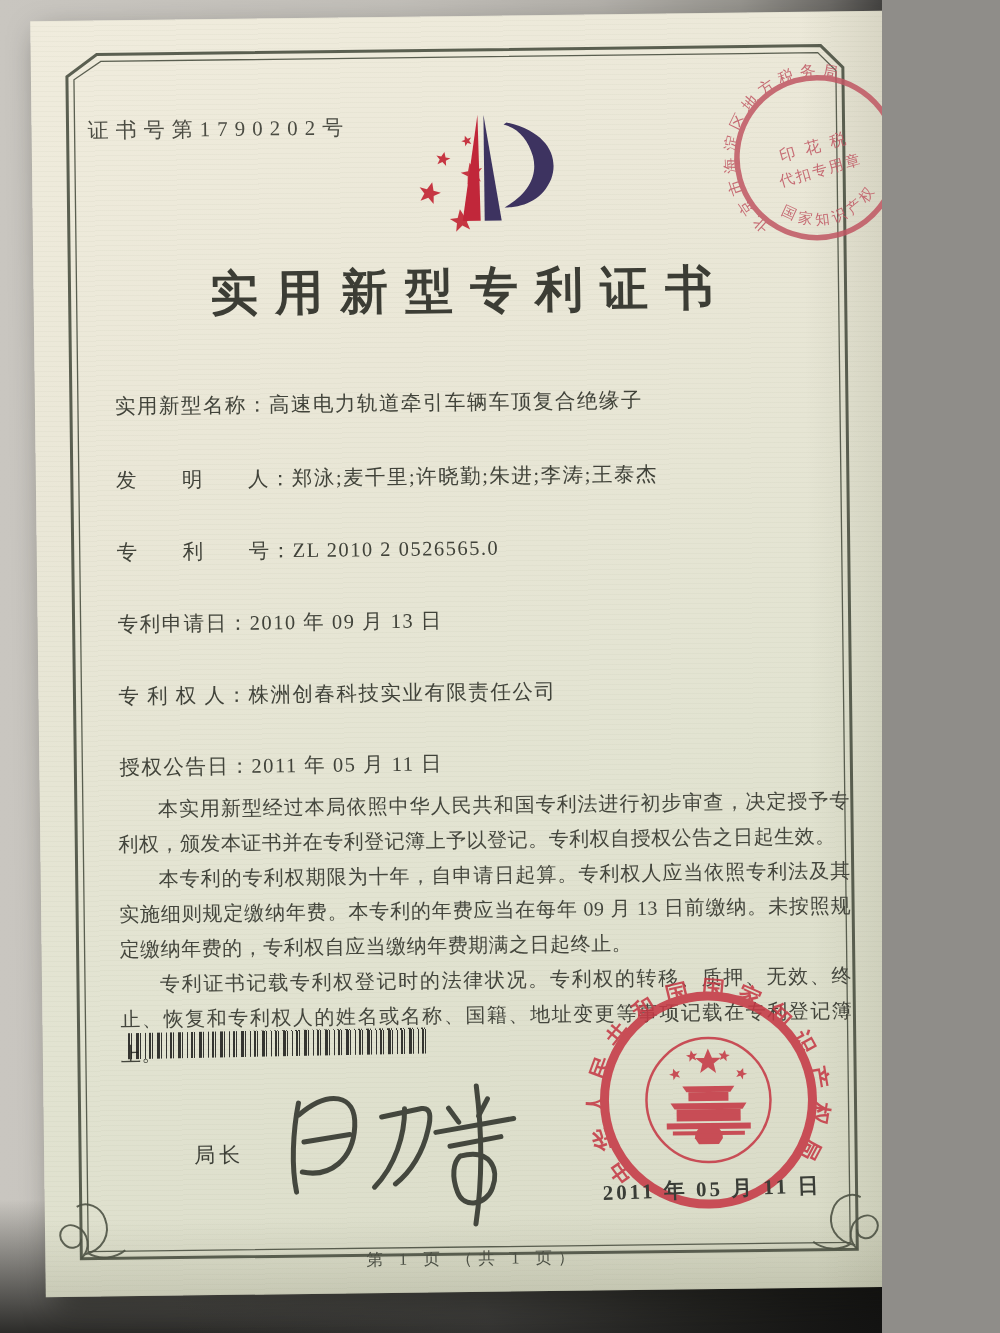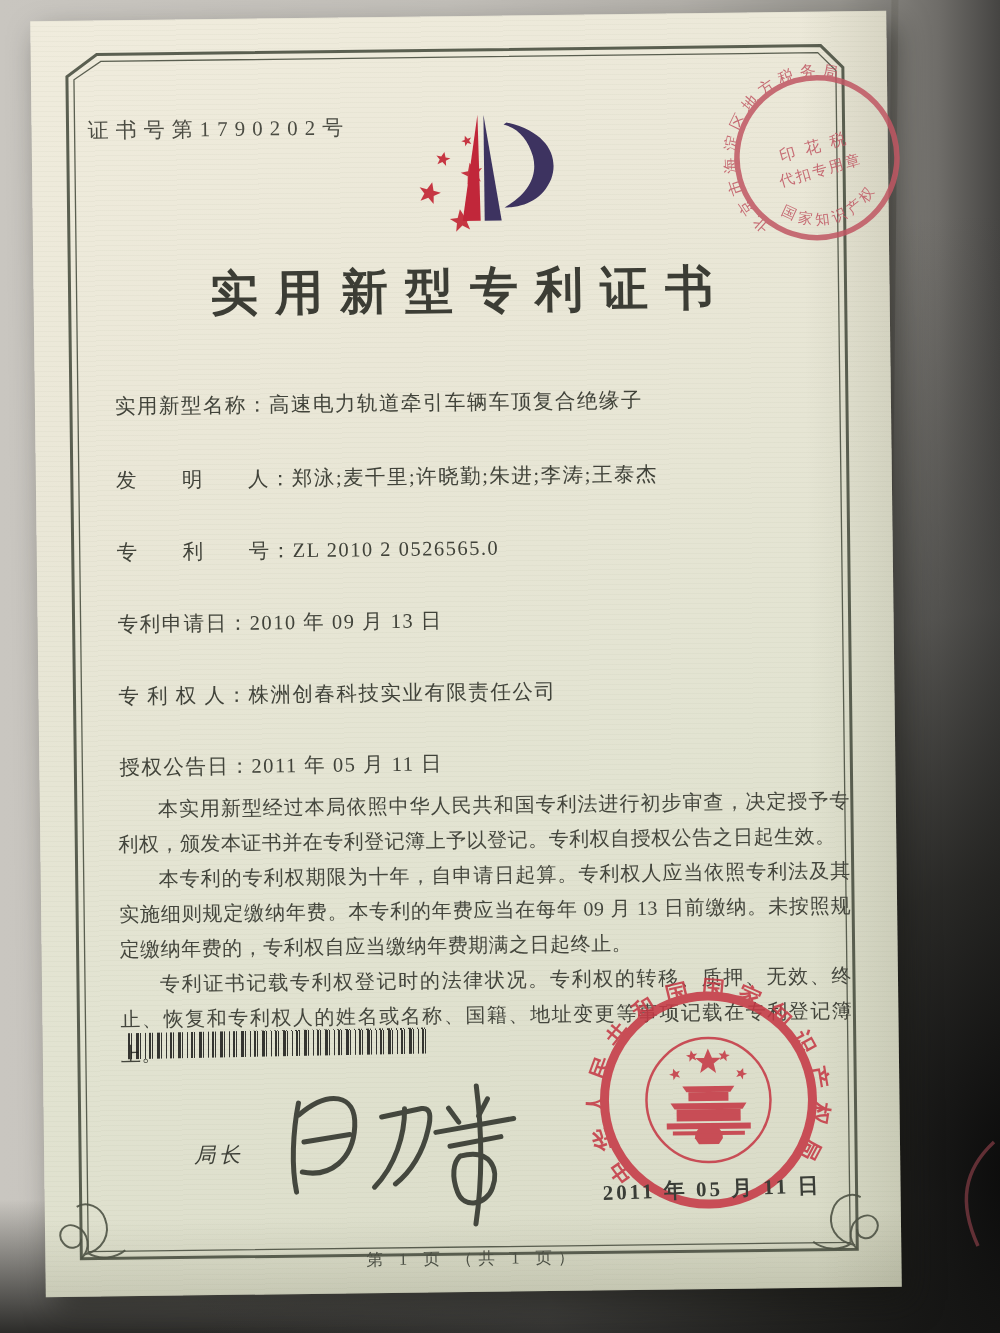--- a/index.html
+++ b/index.html
@@ -1,17 +1,17 @@
 <!DOCTYPE html>
 <html><head>
 <meta charset="utf-8">
 <style>
   html,body{margin:0;padding:0;}
   body{width:1000px;height:1333px;overflow:hidden;background:#8f8d89;}
-  .photo{position:relative;width:1000px;height:1333px;overflow:hidden;
+  .photo{position:relative;width:882px;height:1333px;overflow:hidden;
     background-color:#b3b0aa;
     background-image:
       radial-gradient(ellipse at 103% 88%, rgba(8,8,8,.96) 0%, rgba(30,30,28,.85) 18%, rgba(60,60,58,.55) 34%, rgba(60,60,58,0) 58%),
       linear-gradient(to bottom, rgba(0,0,0,0) 90%, rgba(22,22,20,.88) 100%),
       linear-gradient(to right, #c9c6c0 0%, #c2bfb9 45%, #b4b1ab 68%, #97958f 84%, #6e6c68 94%, #454442 100%);
     font-family:"Liberation Serif","DejaVu Serif",serif;}
   .page-edge{position:absolute;left:888px;top:0;width:7px;height:660px;
     background:linear-gradient(to bottom,#77756f,#55534f);transform:rotate(.6deg);}
   .paper{position:absolute;left:38px;top:16px;width:856px;height:1276px;
     transform:rotate(-.7deg);transform-origin:50% 50%;
@@ -26,21 +26,21 @@
   .abs{position:absolute;}
   .certno{left:56px;top:96px;font-size:21px;letter-spacing:7px;color:#4b4c43;}
   .title{left:0;right:0;top:243px;text-align:center;font-size:48px;font-weight:700;
     letter-spacing:17px;text-indent:17px;color:#3c3d35;}
   .field{left:80px;font-size:20.5px;letter-spacing:1.5px;color:#41433a;white-space:nowrap;}
   .paras{left:78px;right:46px;top:772px;color:#44463d;}
   .paras p{margin:0;text-indent:2em;font-size:20px;line-height:35px;letter-spacing:.5px;text-align:justify;}
   .barcode{left:85px;top:1012px;width:300px;height:26px;opacity:.88;transform:rotate(-.4deg);
     background:
       repeating-linear-gradient(90deg,#1d1d1b 0 2px,transparent 2px 3px,#1d1d1b 3px 4px,transparent 4px 8px,#1d1d1b 8px 11px,transparent 11px 12px,#1d1d1b 12px 13px,transparent 13px 17px,#1d1d1b 17px 18px,transparent 18px 21px);}
-  .signer{left:150px;top:1122px;font-size:21px;letter-spacing:4px;color:#3c3e36;font-style:italic;}
+  .signer{left:150px;top:1122px;font-size:21px;letter-spacing:4px;color:#3c3e36;}
   .sig{left:200px;top:1052px;}
   .sealwrap{left:540px;top:962px;}
   .sealdate{left:558px;top:1162px;font-size:21px;letter-spacing:3px;color:#3a3d37;transform:rotate(-1.4deg);font-weight:600;}
   .footer{left:0;right:0;top:1232px;text-align:center;font-size:16.5px;letter-spacing:6px;color:#4b4f44;}
   .taxstamp{left:689px;top:50px;transform:rotate(-15deg);opacity:.85;}
   .redcurl{left:952px;top:1140px;opacity:.5;}
   .seal-text{font-family:"Liberation Serif","DejaVu Serif",serif;}
 </style>
 </head>
 <body>

